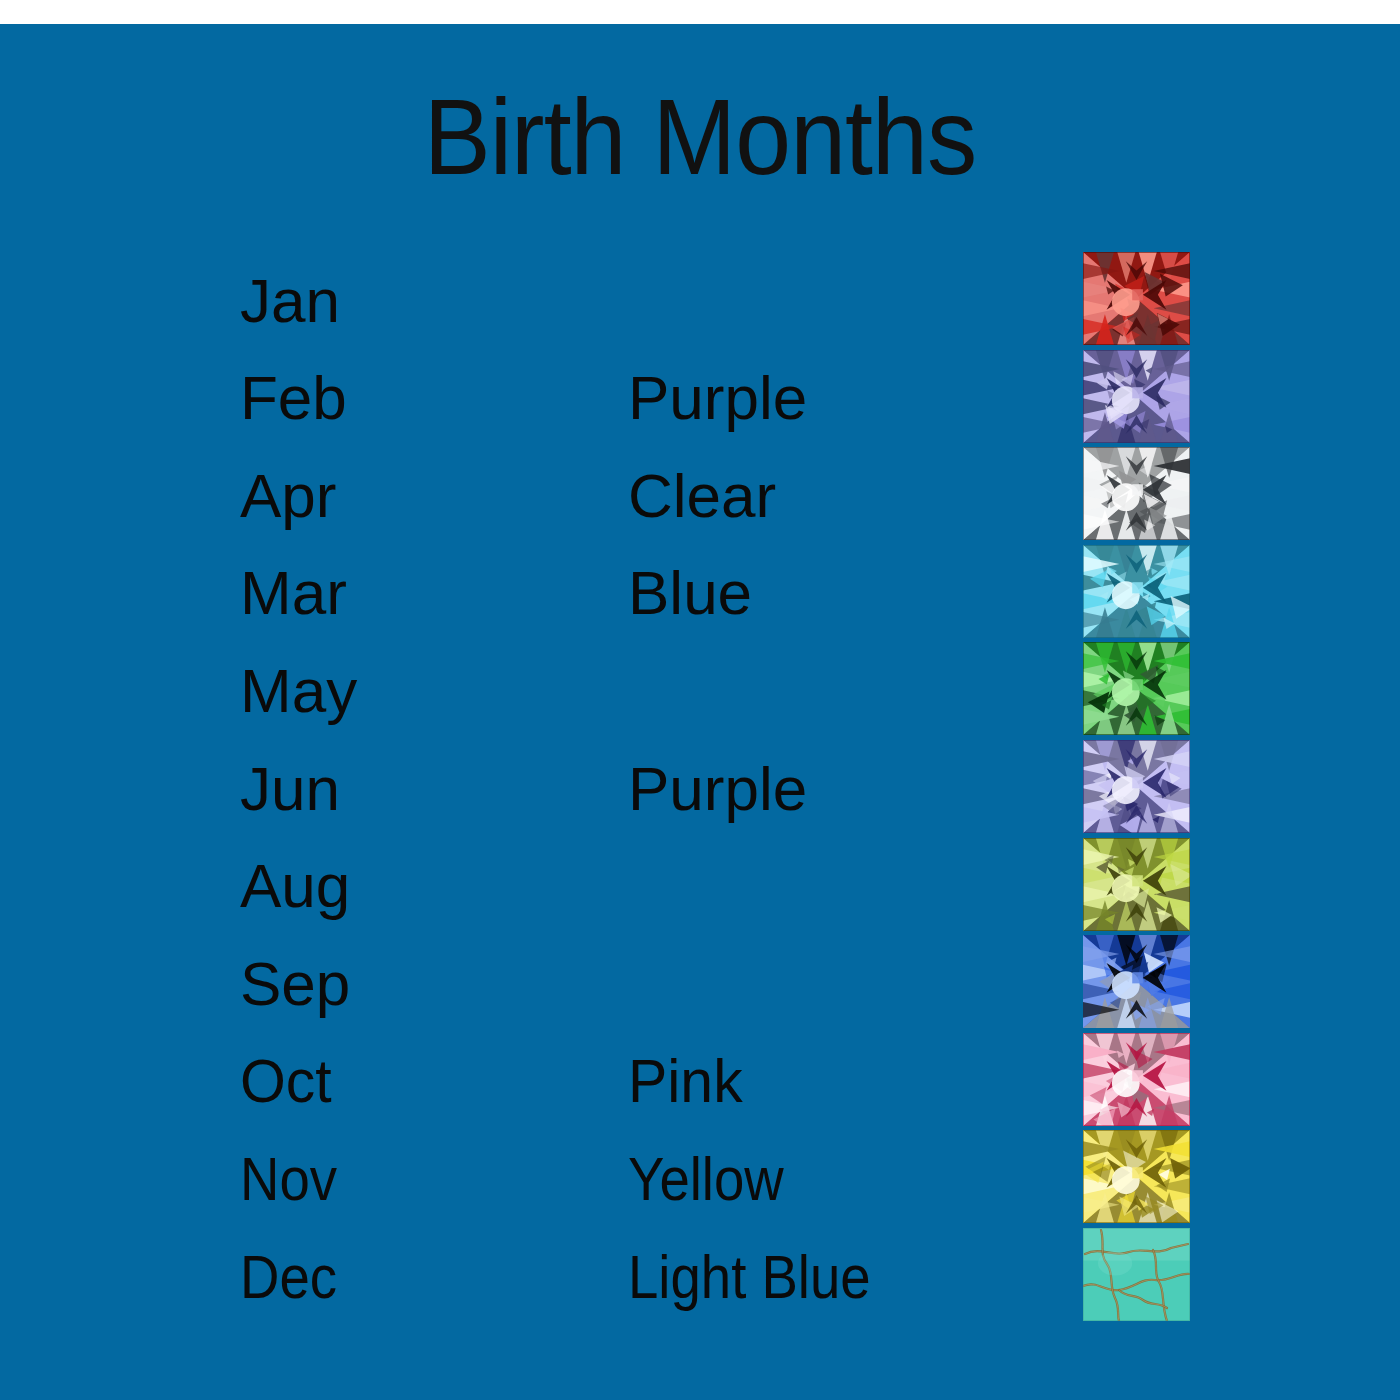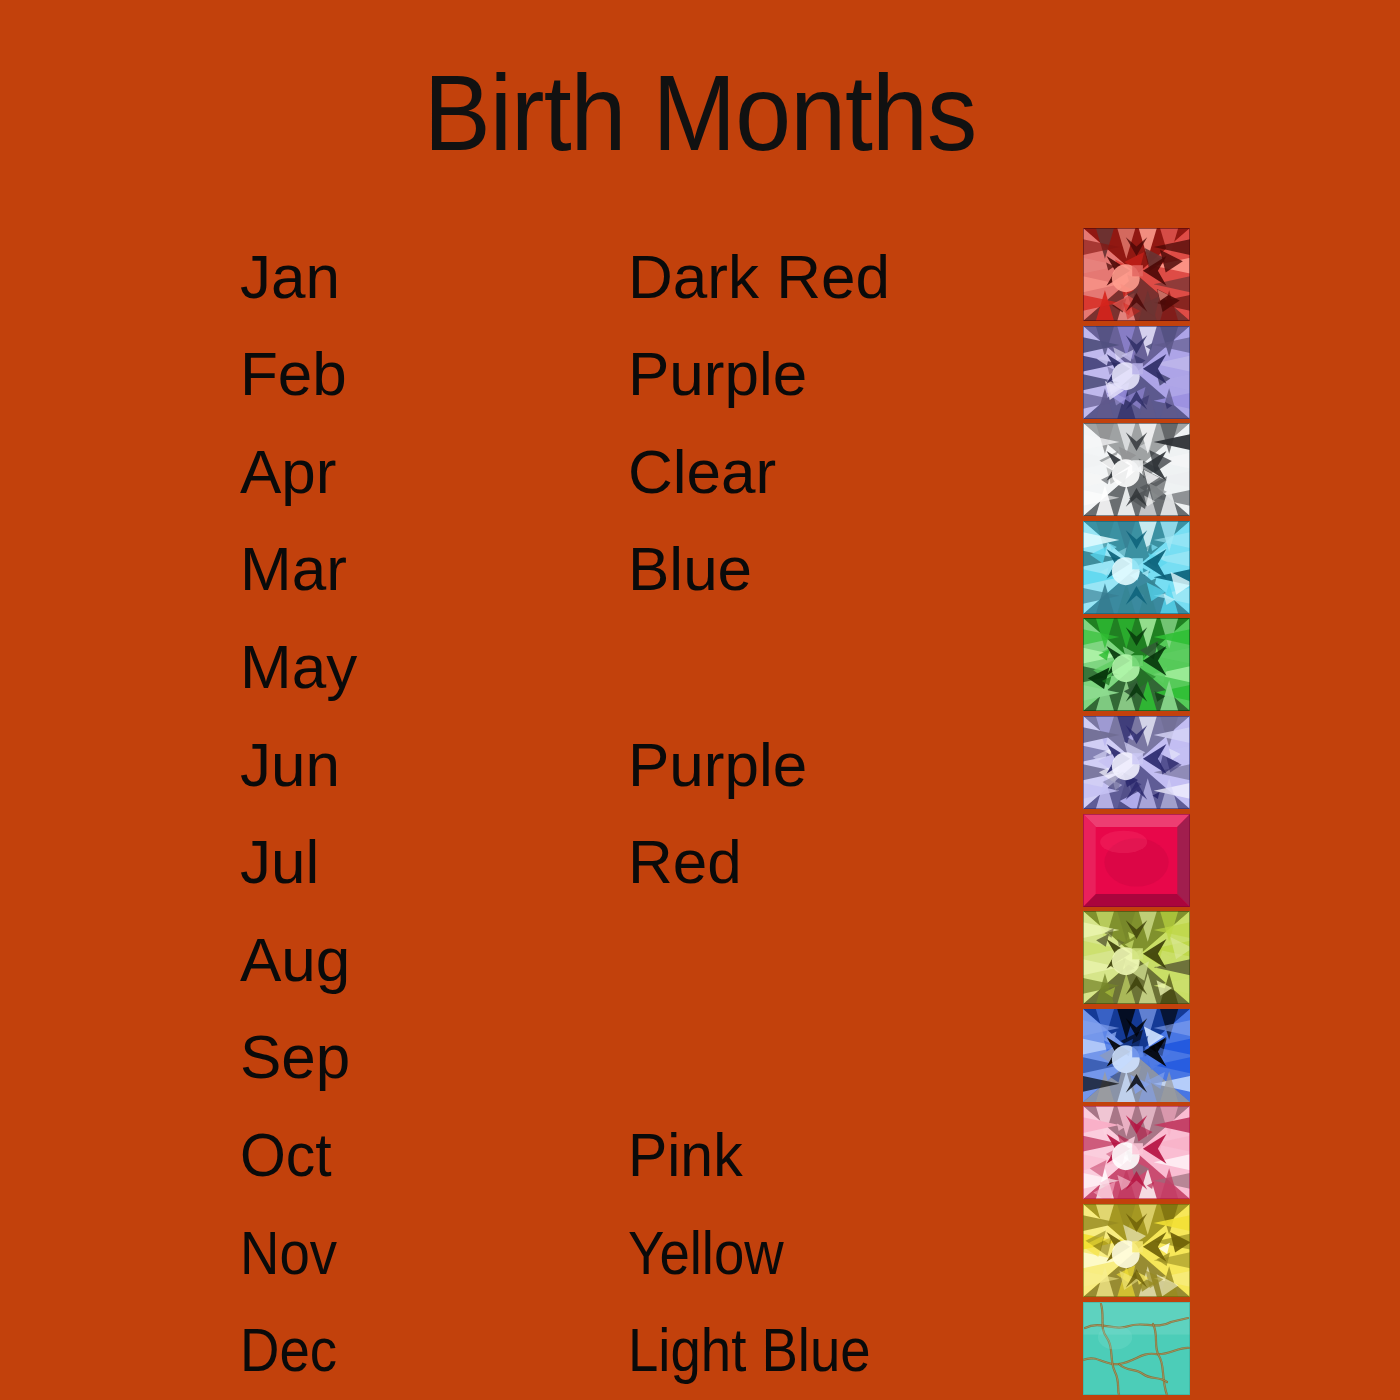--- a/index.html
+++ b/index.html
@@ -12,21 +12,22 @@
     height: 1400px;
     font-family: "Liberation Sans", sans-serif;
     color: #000000;
     overflow: hidden;
     position: relative;
   }
 
   #page {
     position: absolute;
     inset: 0;
-    background: #c2410c;
+    background: #0369a1;
+    margin-top: 24px;
   }
 
   #title {
     position: absolute;
     top: 58px;
     left: 0;
     width: 1400px;
     text-align: center;
     font-size: 108px;
     line-height: 110px;
@@ -87,21 +88,20 @@
 </head>
 <body>
 
 <div id="page">
 
   <div id="title">Birth Months</div>
 
   <div id="table">
       <div class="row">
         <div class="cell-month">Jan</div>
-        <div class="cell-color">Dark Red</div>
         <div class="cell-gem">
           <svg class="gem-svg" viewBox="0 0 107 93" xmlns="http://www.w3.org/2000/svg" preserveAspectRatio="none">
             <rect x="0" y="0" width="107" height="93" fill="#d6241c"></rect>
             <polygon points="0,0 107,0 53.5,46.5" fill="#851611" opacity="0.85"></polygon>
             <polygon points="107,0 107,93 53.5,46.5" fill="#df544e" opacity="0.85"></polygon>
             <polygon points="107,93 0,93 53.5,46.5" fill="#6b3433" opacity="0.85"></polygon>
             <polygon points="0,93 0,0 53.5,46.5" fill="#e88782" opacity="0.85"></polygon>
             <polygon points="12.84,0 31.030000000000005,0 21.935000000000002,30.69" fill="#6b3433" opacity="0.93"></polygon>
             <polygon points="34.24,0 52.43,0 43.335,30.69" fill="#ff9d8e" opacity="0.61"></polygon>
             <polygon points="55.64,0 73.83000000000001,0 64.735,30.69" fill="#ff9d8e" opacity="0.88"></polygon>
@@ -397,37 +397,20 @@
             <polygon points="83.46000000000001,27.9 59.92000000000001,42.78 83.46000000000001,57.66 74.89999999999999,42.78" fill="#29276b" opacity="0.9"></polygon>
             <polygon points="42.800000000000004,9.3 53.5,27.9 64.2,9.3 53.5,18.6" fill="#29276b" opacity="0.8"></polygon>
             <polygon points="42.800000000000004,83.7 53.5,65.1 64.2,83.7 53.5,74.4" fill="#29276b" opacity="0.8"></polygon>
             <ellipse cx="42.800000000000004" cy="50.220000000000006" rx="13.91" ry="13.95" fill="#f2f1fe" opacity="0.9"></ellipse>
             <polygon points="49.22,37.2 59.92000000000001,37.2 59.92000000000001,48.36 49.22,48.36" fill="#cbc8f4" opacity="0.85"></polygon>
             <rect x="0" y="0" width="107" height="93" fill="none" stroke="#29276b" stroke-width="2" opacity="0.55"></rect>
           </svg>
         </div>
       </div>
       <div class="row">
-        <div class="cell-month">Jul</div>
-        <div class="cell-color">Red</div>
-        <div class="cell-gem">
-          <svg class="gem-svg" viewBox="0 0 107 93" xmlns="http://www.w3.org/2000/svg" preserveAspectRatio="none">
-            <rect x="0" y="0" width="107" height="93" fill="#e8074a"></rect>
-            <polygon points="0,0 107,0 94.16,13.020000000000001 12.84,13.020000000000001" fill="#ed3e72"></polygon>
-            <polygon points="107,0 107,93 94.16,79.98 94.16,13.020000000000001" fill="#a11e4e"></polygon>
-            <polygon points="0,0 12.84,13.020000000000001 12.84,79.98 0,93" fill="#ea205c"></polygon>
-            <polygon points="0,93 12.84,79.98 94.16,79.98 107,93" fill="#96053a" opacity="0.75"></polygon>
-            <rect x="12.84" y="13.020000000000001" width="81.32000000000001" height="66.96" fill="#e8074a"></rect>
-            <ellipse cx="53.5" cy="48.36" rx="32.1" ry="24.18" fill="#d10643" opacity="0.55"></ellipse>
-            <ellipse cx="40.660000000000004" cy="27.9" rx="23.54" ry="11.16" fill="#ff4f7d" opacity="0.22"></ellipse>
-            <rect x="0" y="0" width="107" height="93" fill="none" stroke="#78042e" stroke-width="2" opacity="0.5"></rect>
-          </svg>
-        </div>
-      </div>
-      <div class="row">
         <div class="cell-month">Aug</div>
         <div class="cell-gem">
           <svg class="gem-svg" viewBox="0 0 107 93" xmlns="http://www.w3.org/2000/svg" preserveAspectRatio="none">
             <rect x="0" y="0" width="107" height="93" fill="#bcd642"></rect>
             <polygon points="0,0 107,0 53.5,46.5" fill="#758529" opacity="0.85"></polygon>
             <polygon points="107,0 107,93 53.5,46.5" fill="#cbdf6c" opacity="0.85"></polygon>
             <polygon points="107,93 0,93 53.5,46.5" fill="#5e6034" opacity="0.85"></polygon>
             <polygon points="0,93 0,0 53.5,46.5" fill="#dae897" opacity="0.85"></polygon>
             <polygon points="12.84,0 31.030000000000005,0 21.935000000000002,30.69" fill="#cbdf6c" opacity="0.74"></polygon>
             <polygon points="34.24,0 52.43,0 43.335,30.69" fill="#758529" opacity="0.75"></polygon>

